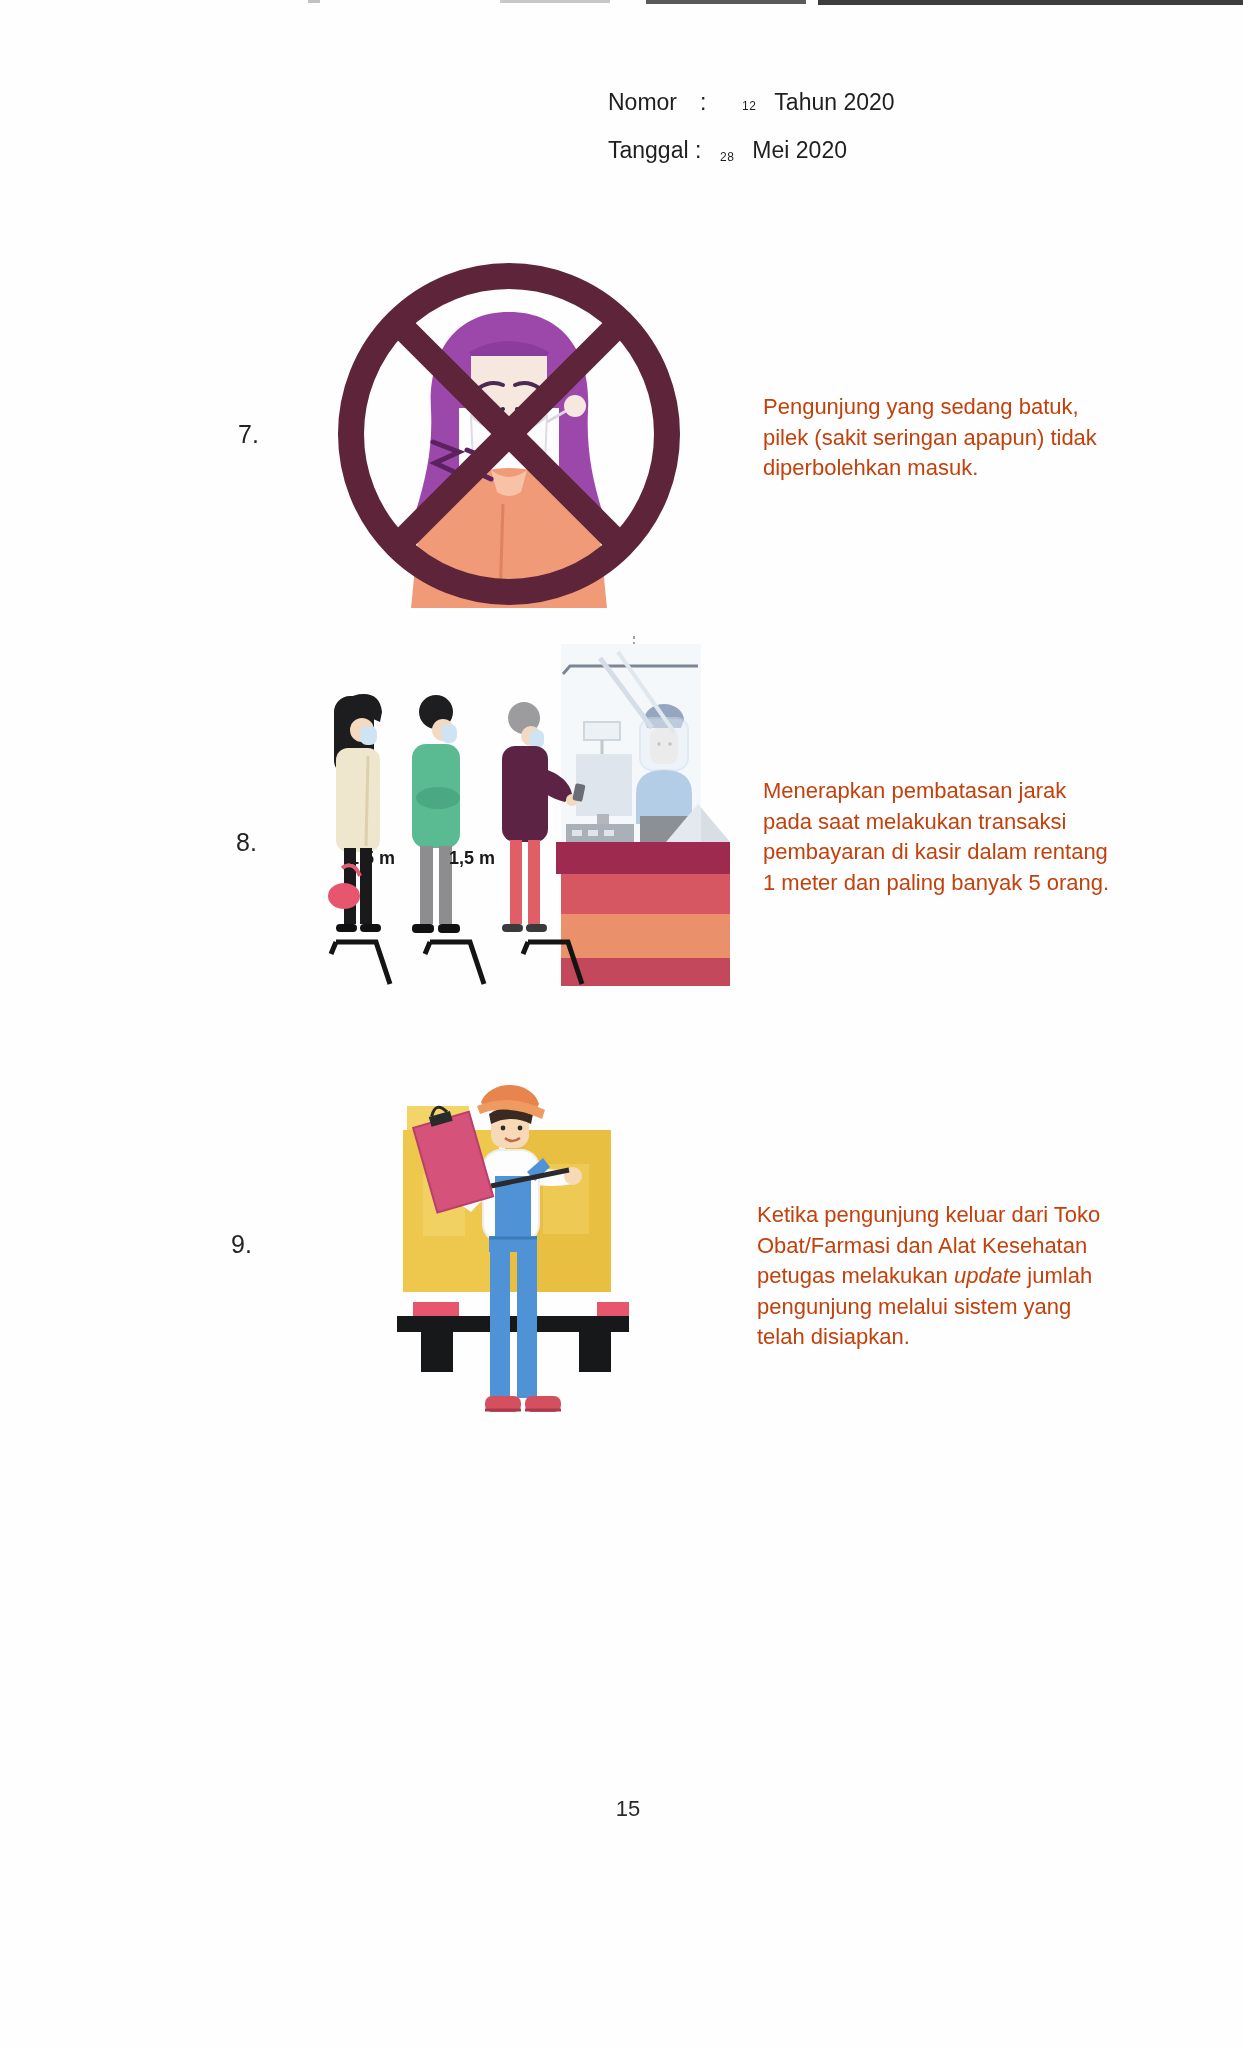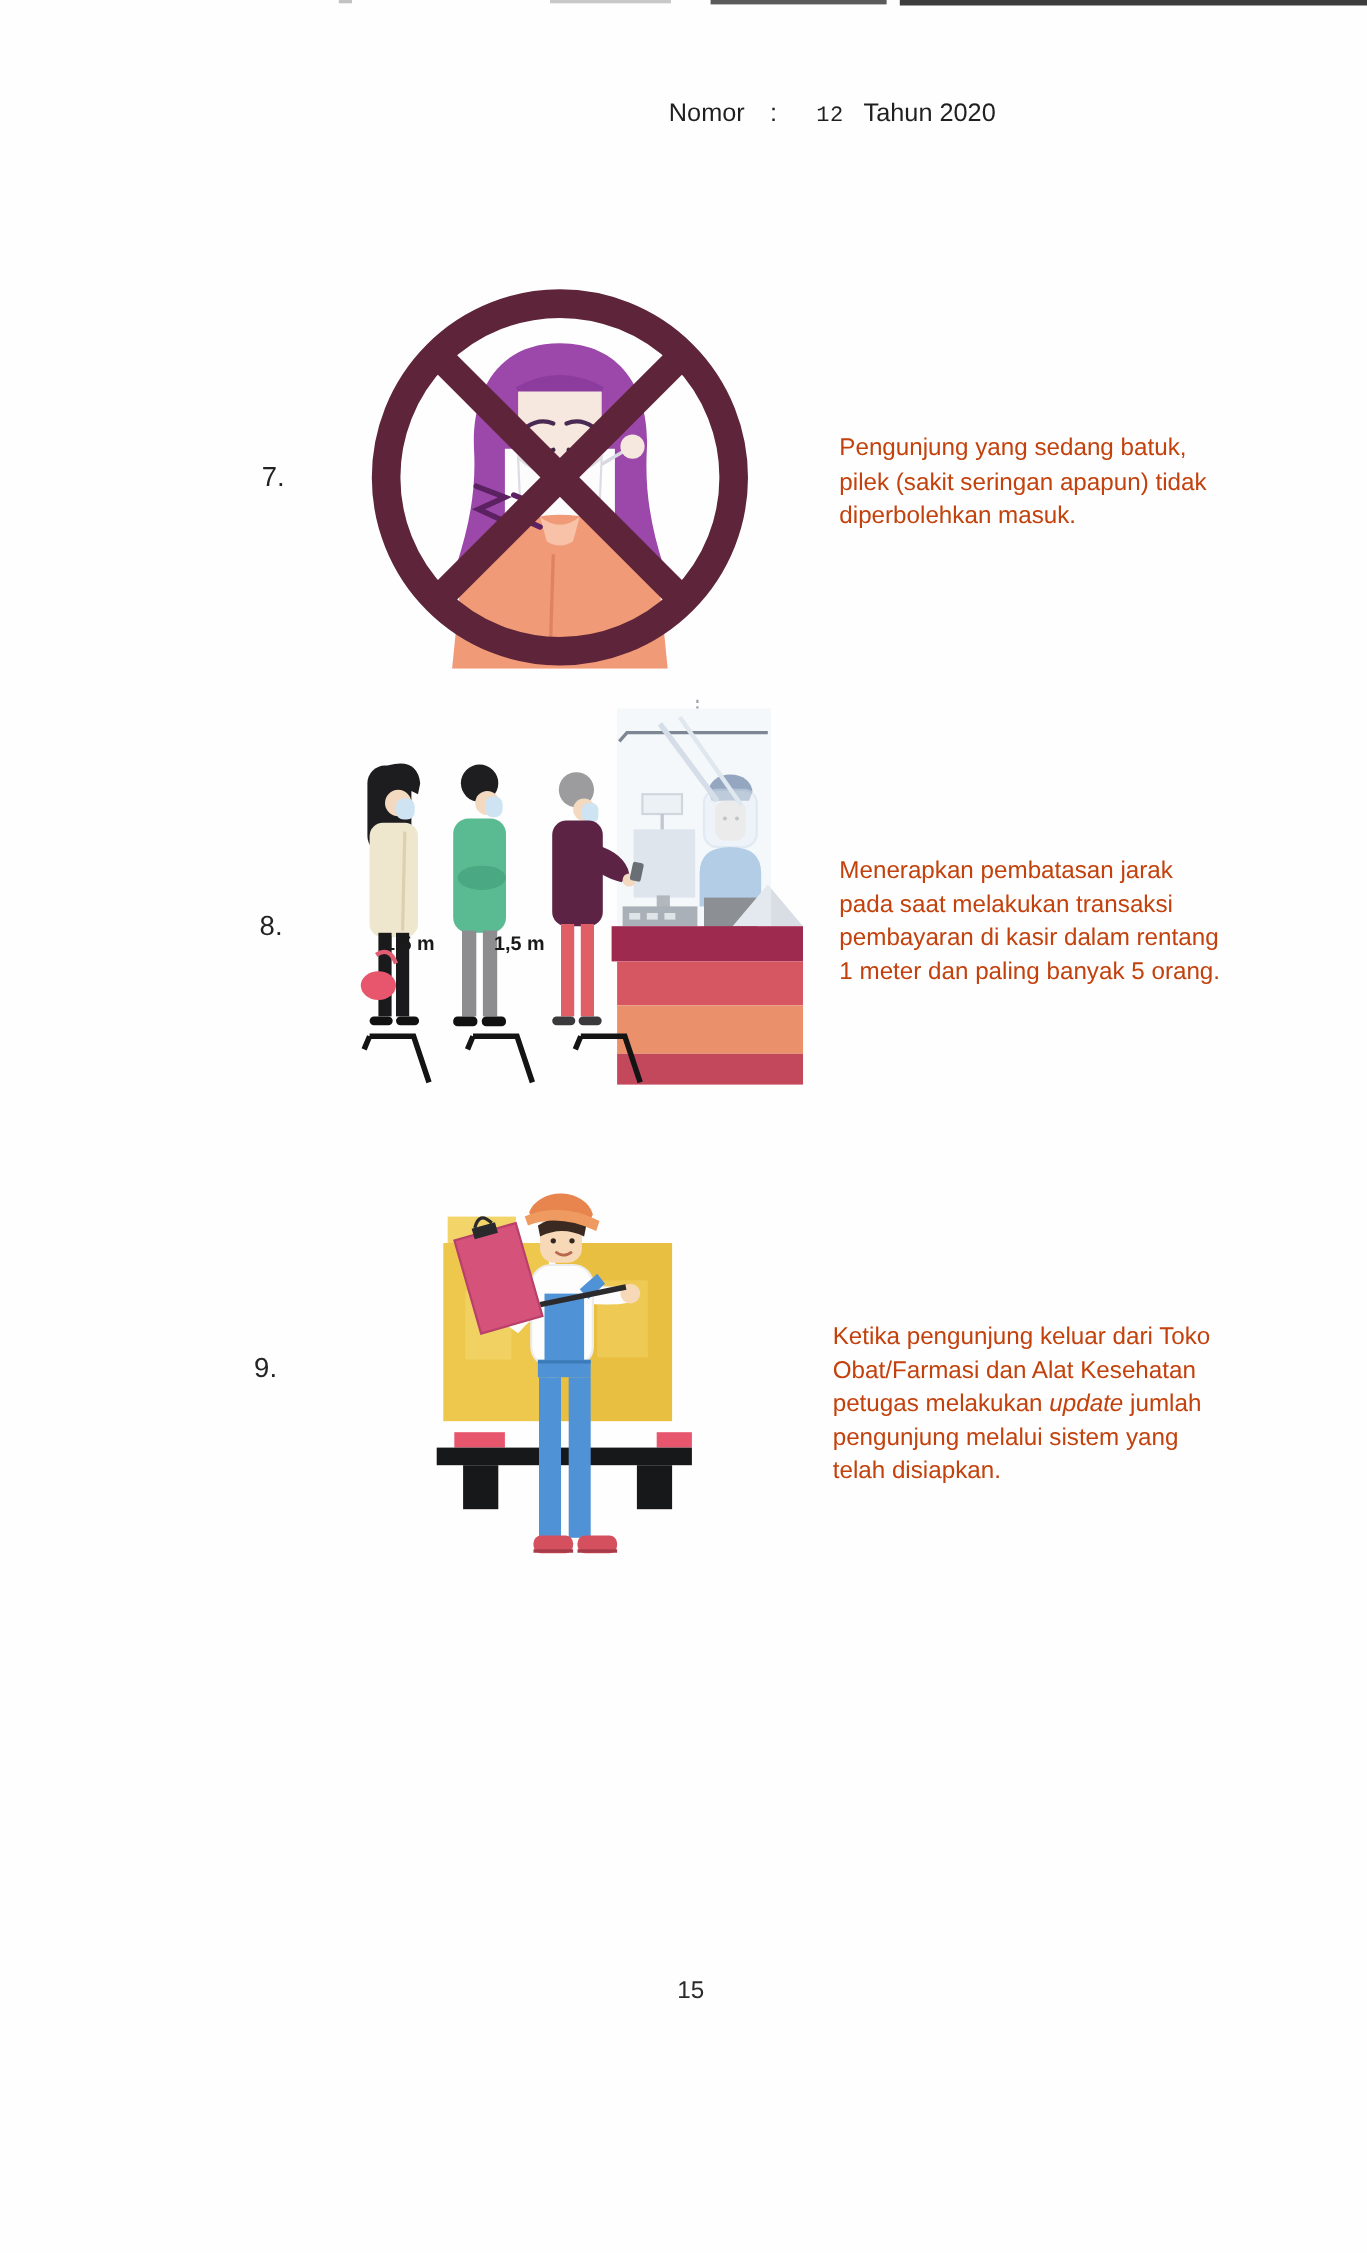--- a/index.html
+++ b/index.html
@@ -19,21 +19,21 @@
   .dash-c{left:646px;width:160px;height:4px;background:#5a5a5a;}
   .dash-d{left:818px;width:425px;height:5px;background:#3d3d3d;}
 
   .header{
     position:absolute;left:608px;top:74px;
     font-size:23px;line-height:32px;white-space:nowrap;
   }
   .header .row{display:flex;align-items:baseline;margin-top:12px;}
   .lbl-nomor{width:92px;}
   .sep-nomor{width:40px;text-align:left;}
-  .typed{font-size:20px;letter-spacing:.5px;font-family:Liberation Mono, monospace;}
+  .typed{font-size:12px;letter-spacing:.5px;}
   .typed-28{position:relative;top:3px;}
   .suffix-gap{margin-left:18px;}
   .val-gap{margin-left:2px;}
   .lbl-tanggal{width:110px;}
 
   .item-number{
     position:absolute;font-size:25px;color:#232323;
   }
   .num-7{left:238px;top:420px;}
   .num-8{left:236px;top:828px;}
@@ -67,20 +67,25 @@
   <div class="scan-dash dash-b"></div>
   <div class="scan-dash dash-c"></div>
   <div class="scan-dash dash-d"></div>
 
   <div class="header">
     <div class="row">
       <span class="lbl-nomor">Nomor</span>
       <span class="sep-nomor">:</span>
       <span class="typed val-gap">12</span>
       <span class="suffix-gap">Tahun 2020</span>
+    </div>
+    <div class="row">
+      <span class="lbl-tanggal">Tanggal :</span>
+      <span class="typed typed-28 val-gap">28</span>
+      <span class="suffix-gap">Mei 2020</span>
     </div>
   </div>
 
   <div class="item-number num-7">7.</div>
 
   <svg class="illu illu-7" width="352" height="348" viewBox="0 0 352 348">
     <g>
       <path fill="#9c48ab" d="M176,52 C118,52 95,98 98,150 C100,190 92,222 82,254 C108,264 124,246 126,206 L126,148 L226,148 L226,206 C228,248 246,264 270,254 C260,222 253,190 255,150 C258,98 234,52 176,52 Z"></path>
       <path fill="#8b3c9c" d="M136,92 q40,-22 80,0 l-6,14 q-34,-16 -68,0 Z"></path>
       <path fill="#f6e8de" d="M138,96 h76 v60 c0,22 -16,36 -38,36 s-38,-14 -38,-36 Z"></path>

